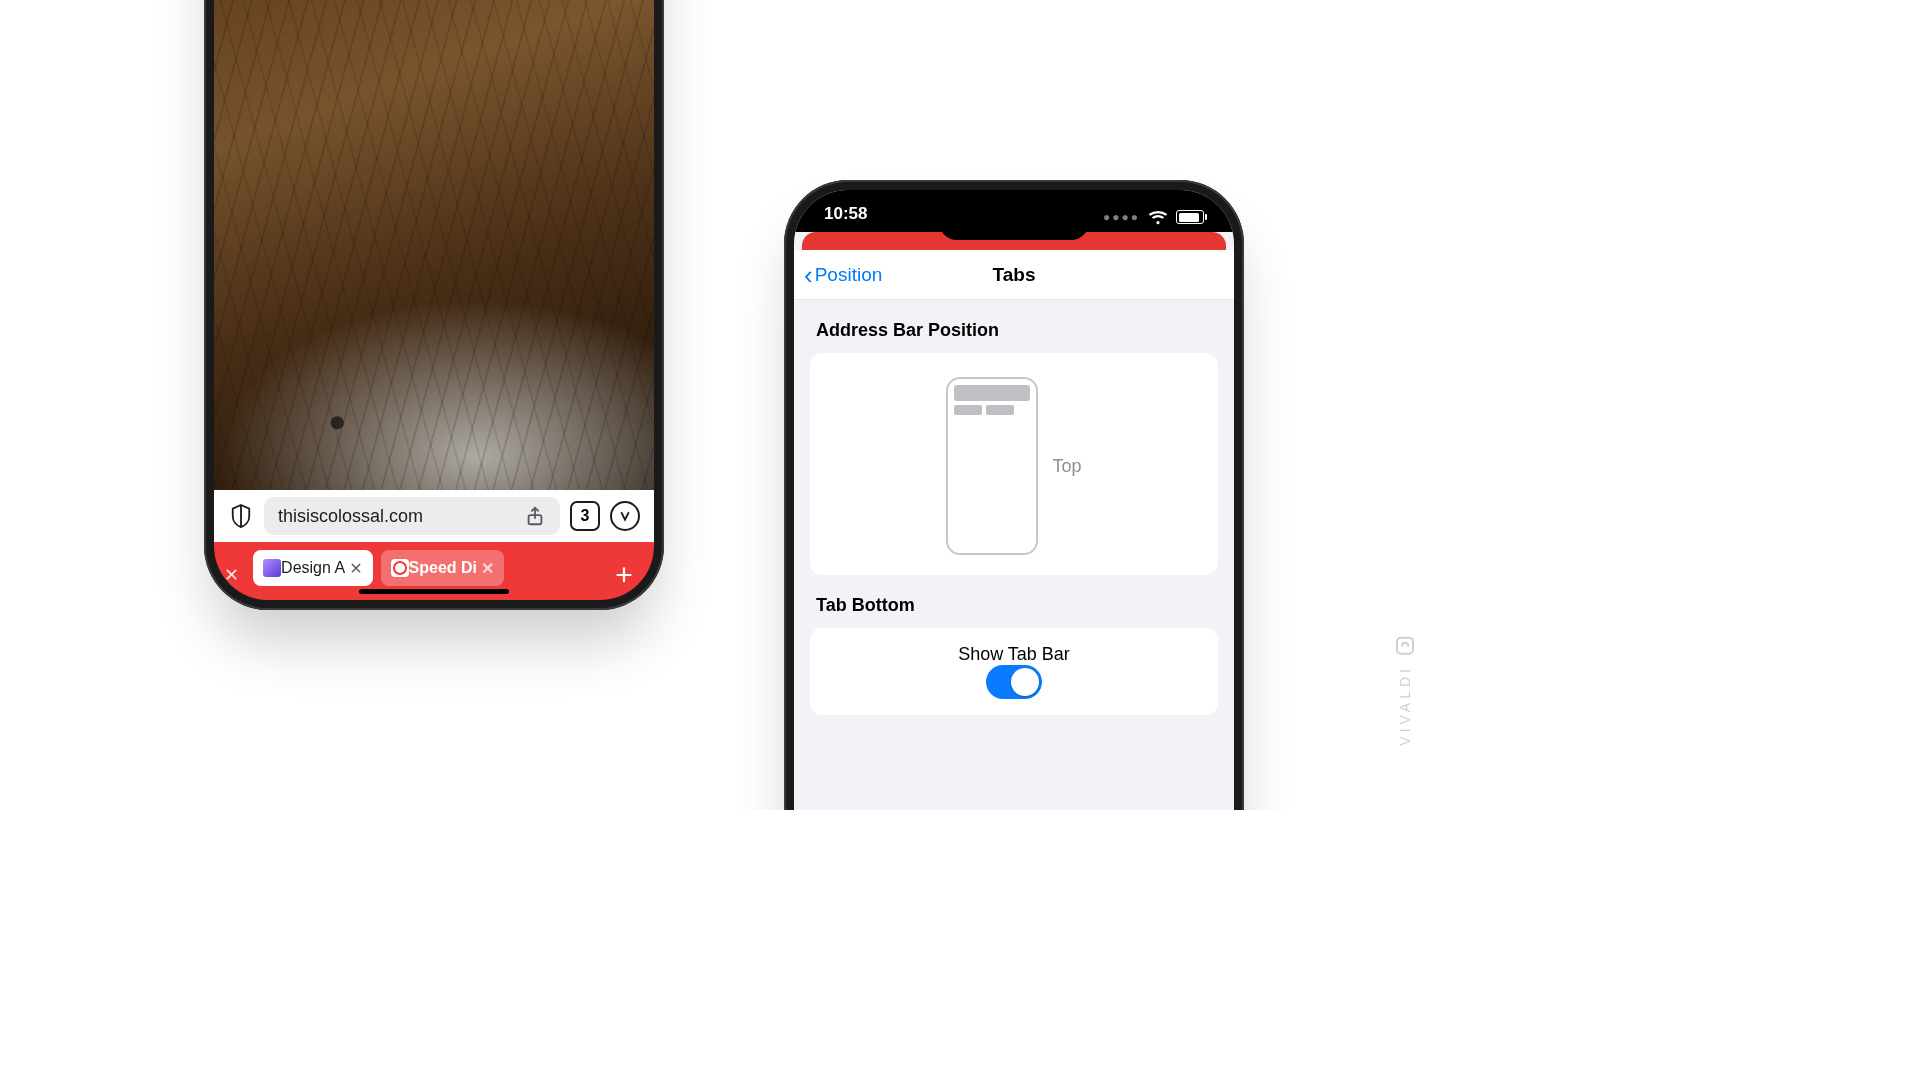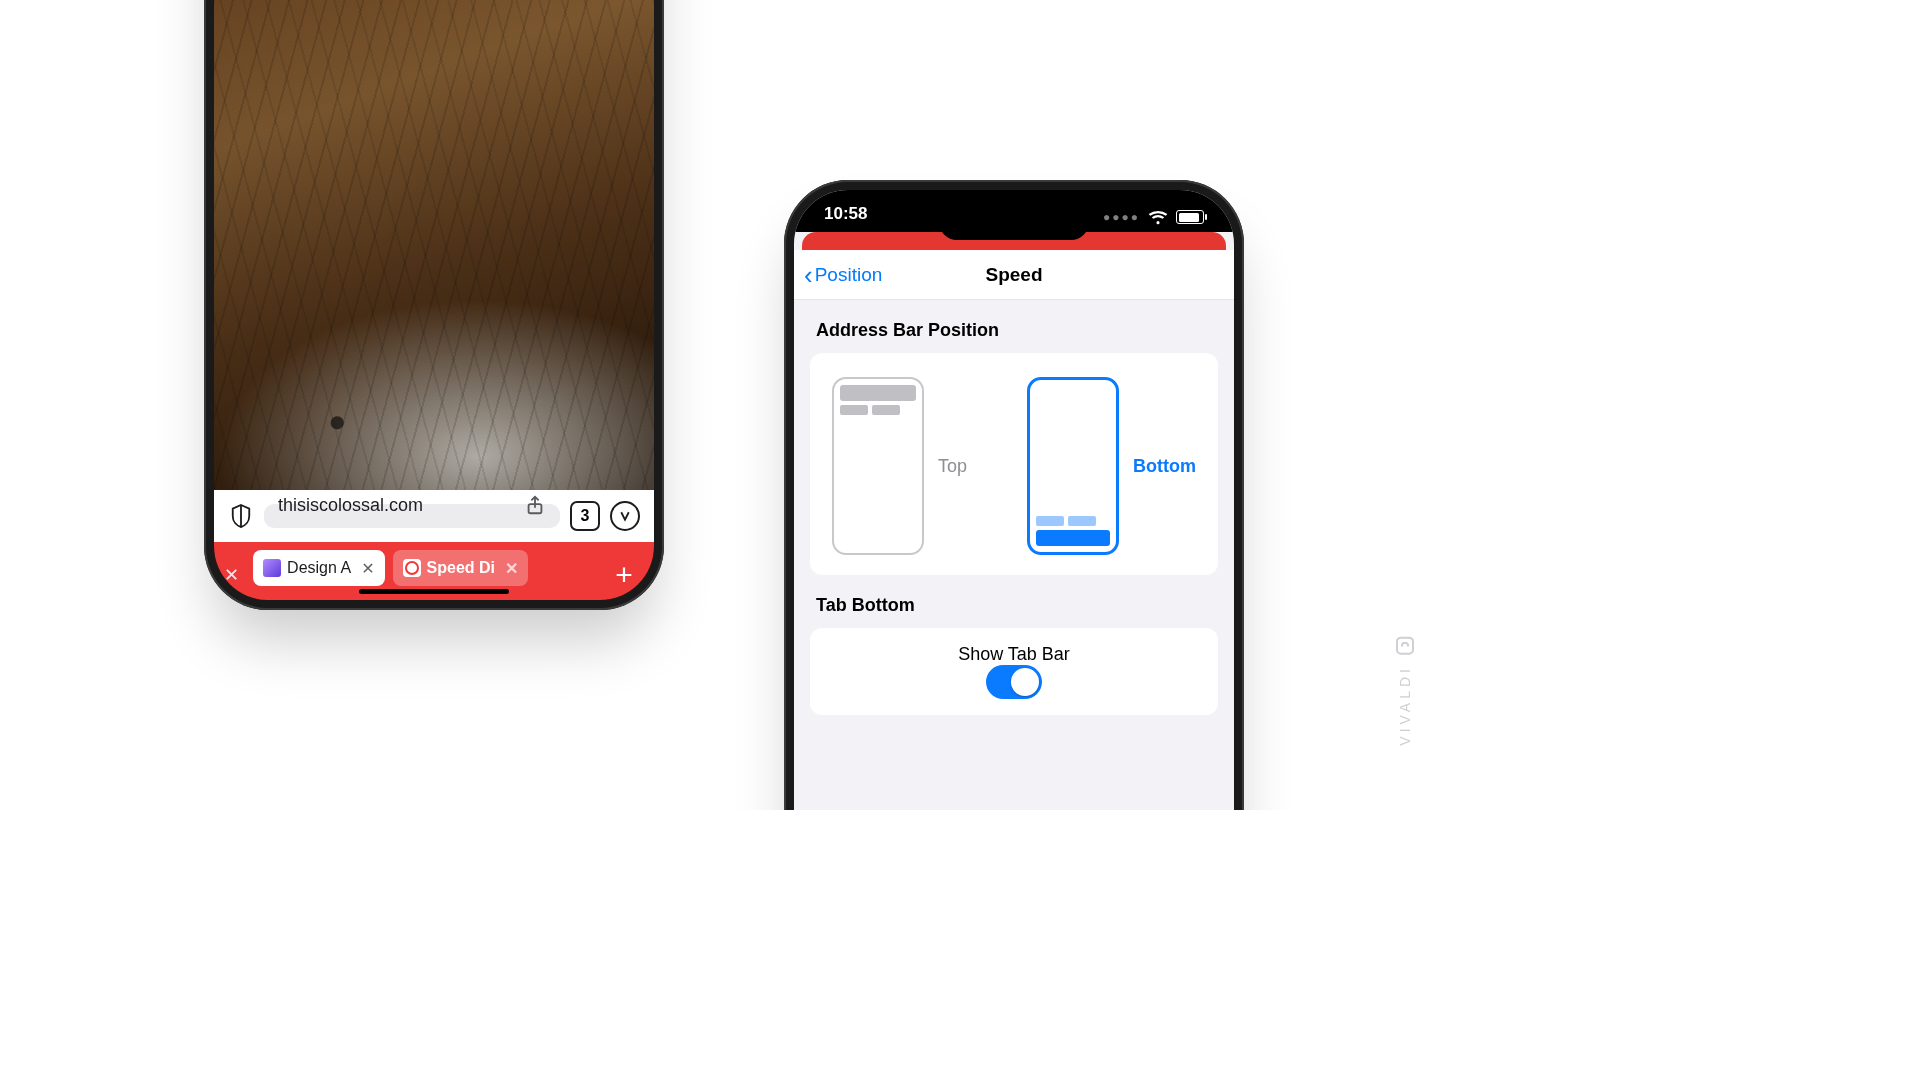--- a/index.html
+++ b/index.html
@@ -65,25 +65,25 @@
     align-items:center;
     gap:10px;
     padding:0 14px;
   }
   .shield {
     width:26px;height:30px;
     display:flex;align-items:center;justify-content:center;
   }
   .addr {
     flex:1;
-    height:24px;
+    height:38px;
     background:#ececef;
     border-radius:10px;
-    display:flex;align-items:flex-end;
-    padding:12px 14px;
+    display:flex;align-items:center;
+    padding:4px 14px;
     font-size:18px;
     color:#1c1c1e;
     justify-content:space-between;
   }
   .addr .share{width:22px;height:22px;}
   .tabcount{
     width:30px;height:30px;border:2.3px solid #1c1c1e;border-radius:7px;
     display:flex;align-items:center;justify-content:center;
     font-size:16px;font-weight:600;
   }
@@ -99,21 +99,21 @@
     align-items:flex-start;
     padding:8px 10px 0 0;
     gap:8px;
     position:relative;
   }
   .tabbar .ghostclose{
     color:#fff;font-size:18px;align-self:center;opacity:.85;padding:0 6px 0 10px;
   }
   .tab{
     height:36px;border-radius:8px;
-    display:flex;align-items:center;gap:6px;
+    display:flex;align-items:center;gap:0;
     padding:0 10px;font-size:16px;white-space:nowrap;max-width:140px;overflow:hidden;
   }
   .tab.active{background:#fff;color:#1c1c1e;}
   .tab.inactive{background:rgba(255,255,255,0.28);color:#fff;font-weight:bold;}
   .tab .fav{width:18px;height:18px;border-radius:3px;background:linear-gradient(135deg,#b38bff,#5c3bd9);flex:none;}
   .tab.inactive .fav{background:#fff;border-radius:4px;position:relative;display:flex;align-items:center;justify-content:center;}
   .tab.inactive .fav::after{content:"";width:10px;height:10px;border:2px solid #ef3939;border-radius:50%;}
   .tab .x{margin-left:4px;opacity:.7;font-size:16px;}
   .newtab{
     margin-left:auto;color:#fff;font-size:30px;font-weight:300;
@@ -289,46 +289,36 @@
       </div>
     </div>
 
     <div class="redstrip"></div>
 
     <div class="navhdr">
       <div class="navback">
         <span class="chev">‹</span>
         <span>Position</span>
       </div>
-      <div class="navtitle">Speed</div>
+      <div class="navtitle">Tabs</div>
     </div>
 
     <div class="section-label">Address Bar Position</div>
     <div class="card">
       <div class="poschooser">
         <div class="posopt top">
           <div class="mini">
             <div class="bar"></div>
             <div class="tabrow">
                 <span></span>
                 <span></span>
               </div>
           </div>
           <div class="cap">Top</div>
         </div>
-        <div class="posopt bottom selected">
-          <div class="mini">
-            <div class="tabrow">
-                <span></span>
-                <span></span>
-              </div>
-            <div class="bar"></div>
-          </div>
-          <div class="cap">Bottom</div>
-        </div>
       </div>
     </div>
 
     <div class="section-label">Tab Bottom</div>
     <div class="card">
       <div class="row">
         <span>Show Tab Bar</span>
         <div class="switch"></div>
       </div>
     </div>

